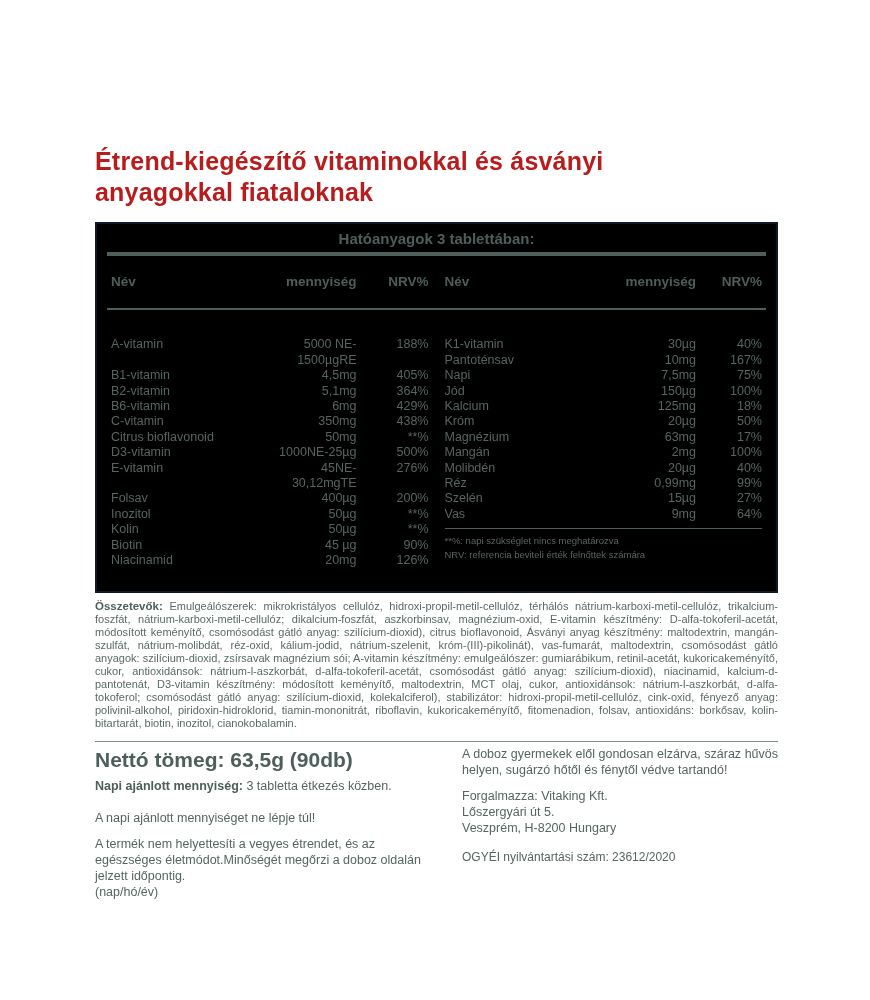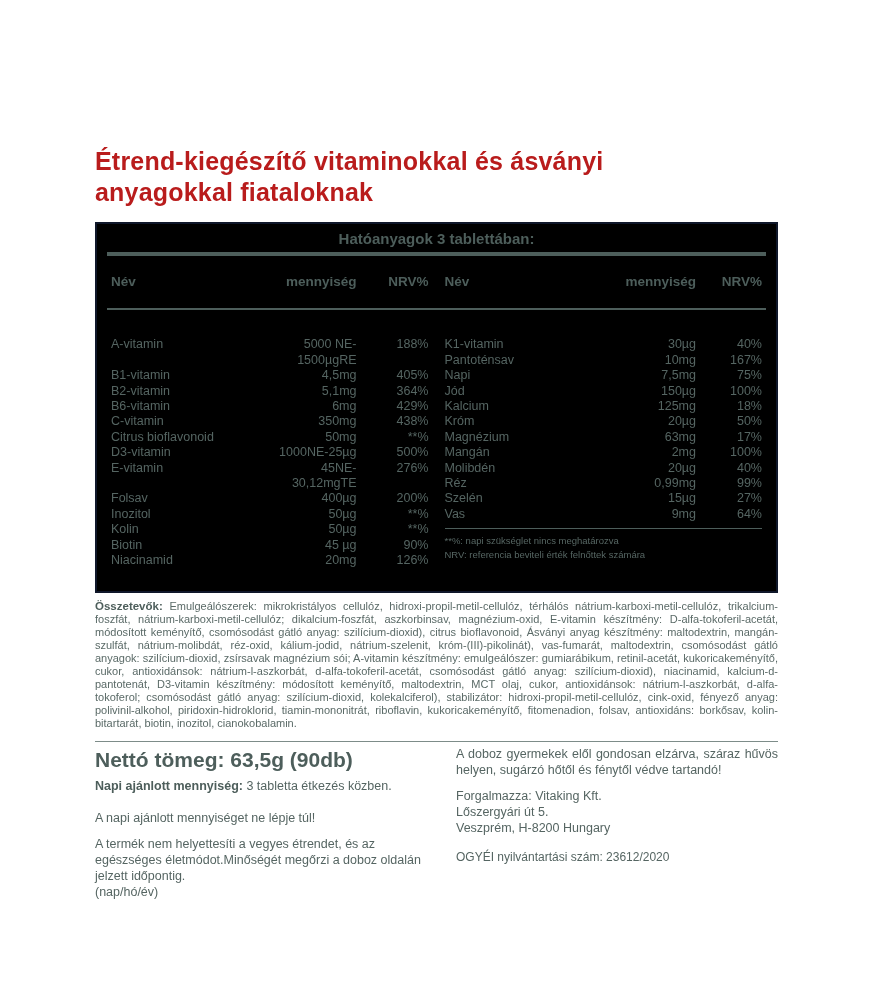--- a/index.html
+++ b/index.html
@@ -40,21 +40,21 @@
 
   
   .ingredients{
     margin-top:7px;font-size:11px;line-height:13.1px;color:#5a6a67;
     text-align:justify;
   }
   .ingredients .lead{font-weight:bold;color:#4d5e5b;font-size:11.5px;}
   .section-divider{border-top:1.5px solid #7d8c89;margin:5px 0 0 0;}
 
   
-  .bottom{display:grid;grid-template-columns:345px 1fr;column-gap:16px;margin-top:4px;}
+  .bottom{display:grid;grid-template-columns:345px 1fr;column-gap:22px;margin-top:4px;}
   .net-weight{margin:2px 0 6px 0;font-size:21px;font-weight:bold;color:#4d5e5b;}
   .info-text{font-size:12.5px;line-height:16px;margin:0 0 10px 0;color:#556562;}
   .info-text b{color:#4d5e5b;}
   .justify{text-align:justify;}
   .addr-line{font-size:12.5px;line-height:16px;}
   .reg{margin-top:14px;font-size:12px;}
   .tight{margin-bottom:16px;}
 </style>
 </head>
 <body>

